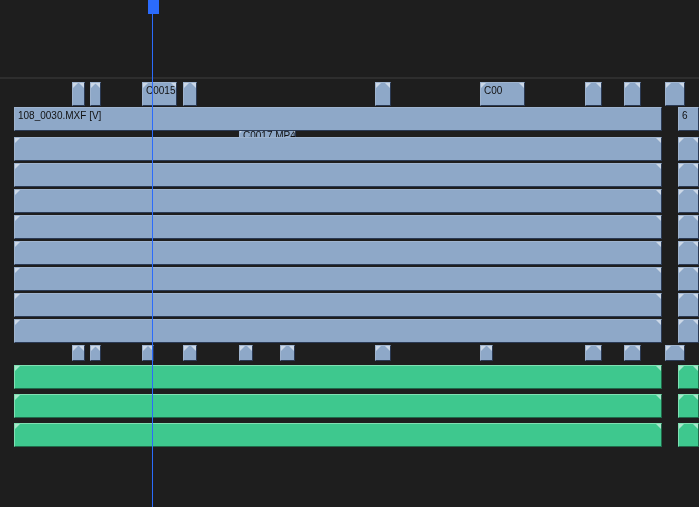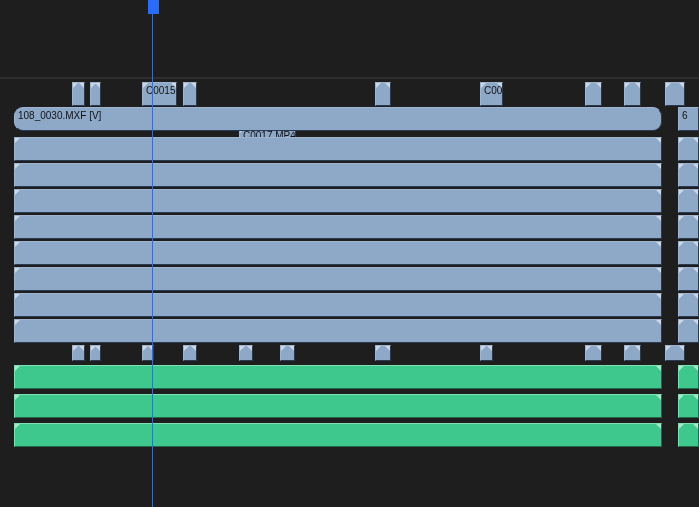--- a/index.html
+++ b/index.html
@@ -81,28 +81,28 @@
 
   <div class="ruler"></div>
 
   <div id="v2" class="strip-v2" style="top: 82px; height: 25px;">
       <div class="clip video" style="left: 72px; width: 13px;"><div class="ear"></div><div class="ear r"></div><span class="label"></span></div>
       <div class="clip video" style="left: 90px; width: 11px;"><div class="ear"></div><div class="ear r"></div><span class="label"></span></div>
       <div class="clip video" style="left: 142px; width: 35px;"><div class="ear"></div><div class="ear r"></div><span class="label">C0015.</span></div>
       <div class="clip video" style="left: 183px; width: 14px;"><div class="ear"></div><div class="ear r"></div><span class="label"></span></div>
       <div class="clip video" style="left: 239px; width: 57px; margin-top: 45px;"><div class="ear"></div><div class="ear r"></div><span class="label">C0017.MP4</span></div>
       <div class="clip video" style="left: 375px; width: 16px;"><div class="ear"></div><div class="ear r"></div><span class="label"></span></div>
-      <div class="clip video" style="left: 480px; width: 23px;"><div class="ear"></div><div class="ear r"></div><span class="label">C00</span></div>
+      <div class="clip video" style="left: 480px; width: 45px;"><div class="ear"></div><div class="ear r"></div><span class="label">C00</span></div>
       <div class="clip video" style="left: 585px; width: 17px;"><div class="ear"></div><div class="ear r"></div><span class="label"></span></div>
       <div class="clip video" style="left: 624px; width: 17px;"><div class="ear"></div><div class="ear r"></div><span class="label"></span></div>
       <div class="clip video" style="left: 665px; width: 20px;"><div class="ear"></div><div class="ear r"></div><span class="label"></span></div>
     </div>
 
   <div id="v1" class="strip-v2" style="top: 107px; height: 25px;">
-      <div class="clip video" style="left: 14px; width: 648px; border-radius: 9px;"><span class="label">108_0030.MXF [V]</span></div>
+      <div class="clip video" style="left: 14px; width: 648px;"><span class="label">108_0030.MXF [V]</span></div>
       <div class="clip video" style="left: 678px; width: 21px;"><span class="label">6</span></div>
     </div>
 
   <div id="vlanes">
       <div class="strip-v2" style="top: 137px; height: 25px;">
         <div class="clip video" style="left: 14px; width: 648px;">
           <div class="ear"></div>
           <div class="ear r"></div>
         </div>
         <div class="clip video" style="left: 678px; width: 21px;">

